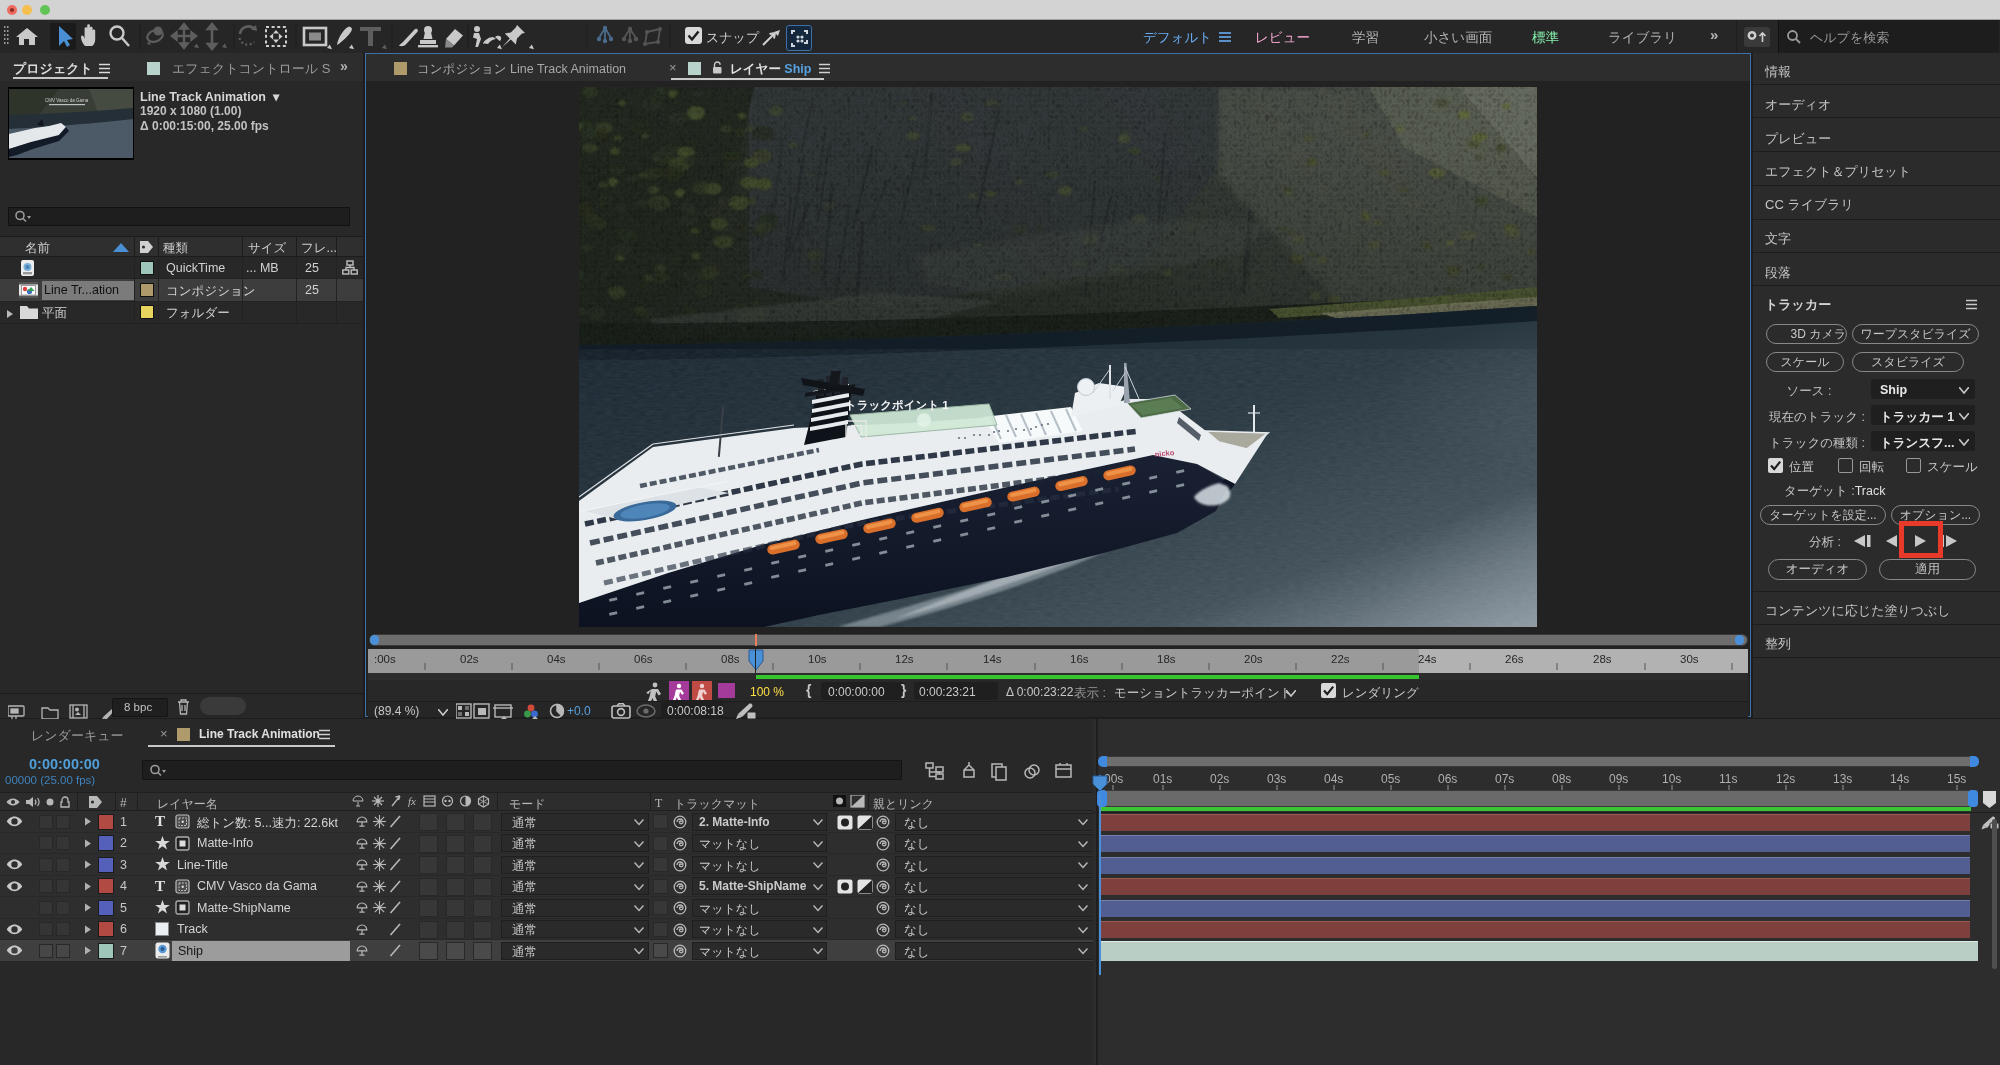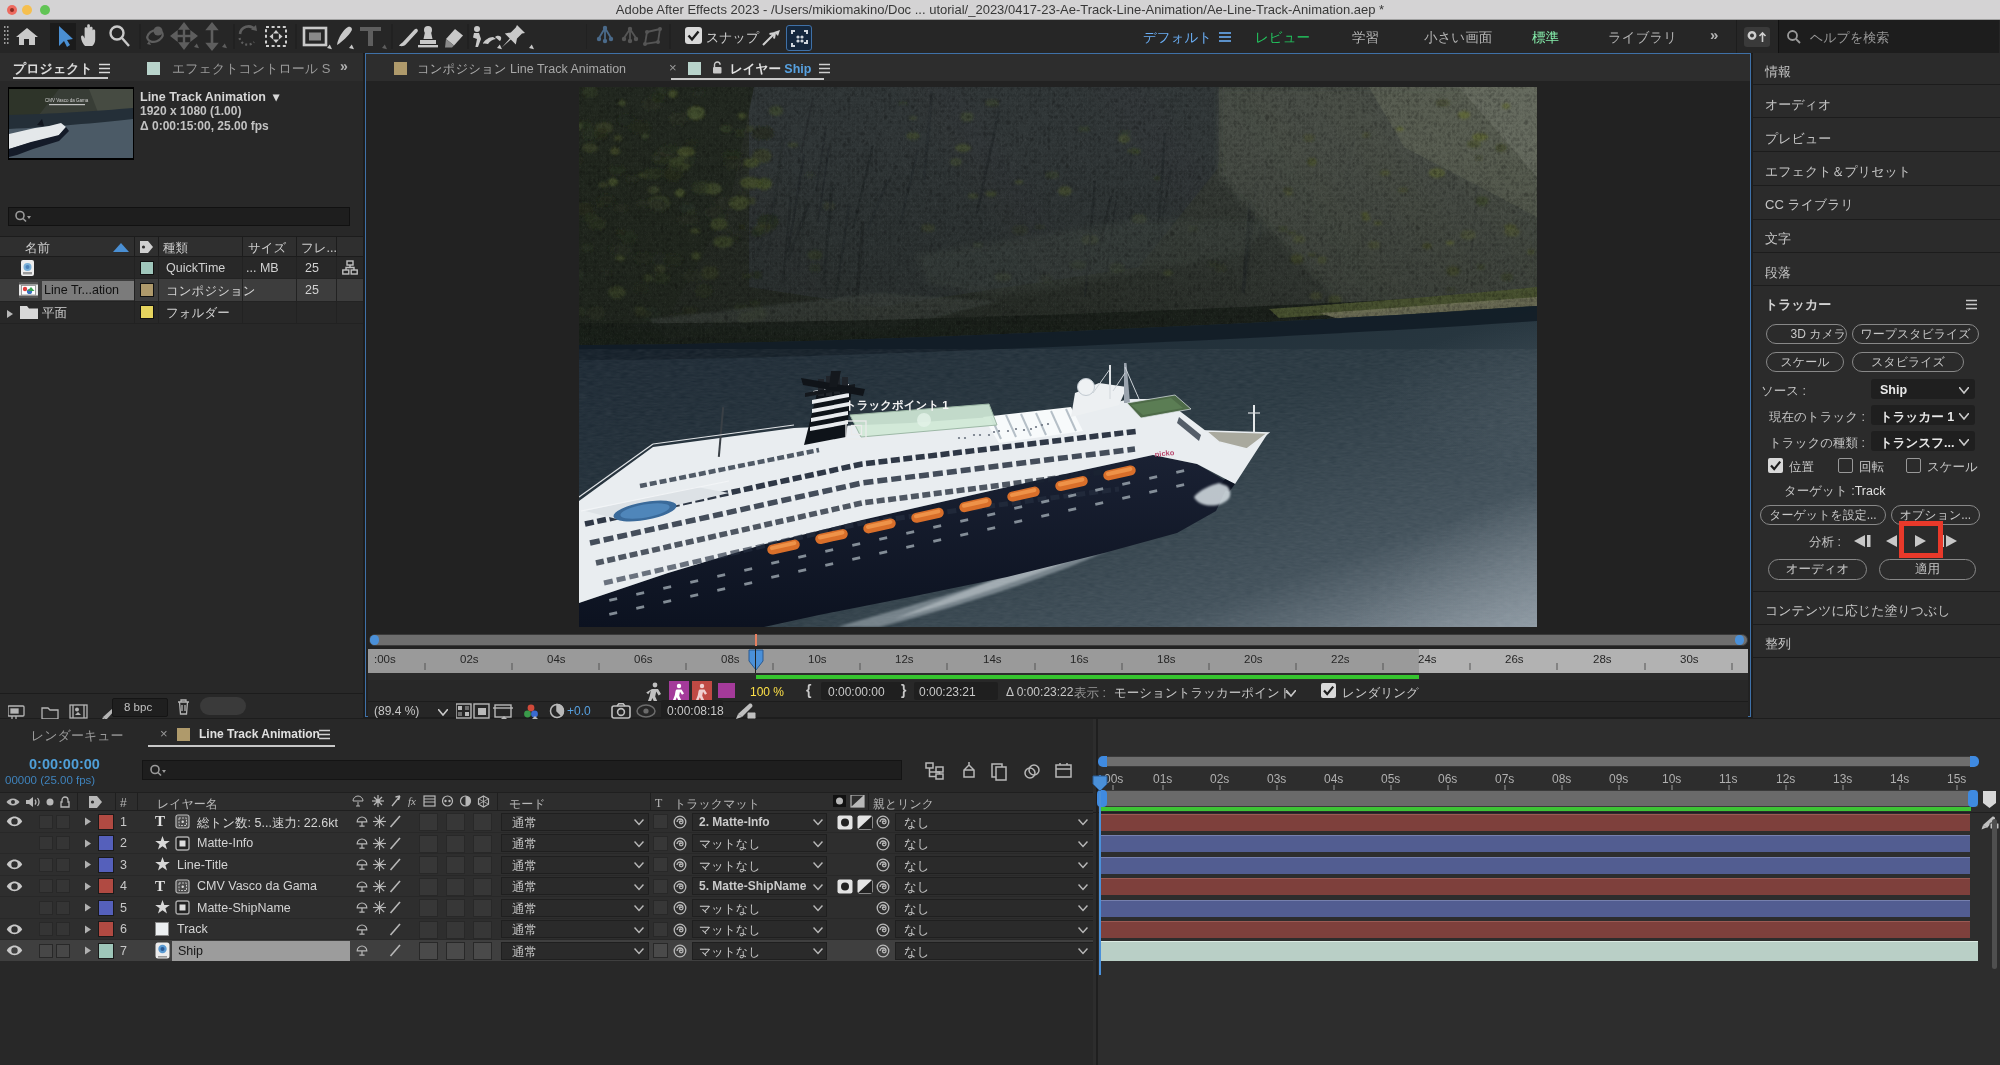--- a/index.html
+++ b/index.html
@@ -8,21 +8,20 @@
 .txt{color:#c8c8c8;font-size:12px;white-space:nowrap}
 </style>
 </head>
 <body>
 
 <div class="abs" style="left:0;top:0;width:2000px;height:19px;background:#d4d3d4;border-bottom:1px solid #a0a0a0">
   <div class="abs" style="left:7px;top:4.5px;width:10px;height:10px;border-radius:50%;background:#ed6a5f"></div>
   <div class="abs" style="left:10px;top:7.5px;width:4px;height:4px;border-radius:50%;background:#8c2b22"></div>
   <div class="abs" style="left:22px;top:4.5px;width:10px;height:10px;border-radius:50%;background:#f5bf4f"></div>
   <div class="abs" style="left:40px;top:4.5px;width:10px;height:10px;border-radius:50%;background:#61c455"></div>
-  <div class="abs" style="left:0;top:2px;width:2000px;text-align:center;font-size:13px;color:#383838">Adobe After Effects 2023 - /Users/mikiomakino/Doc ... utorial/_2023/0417-23-Ae-Track-Line-Animation/Ae-Line-Track-Animation.aep *</div>
 </div>
 
 <div id="toolbar" class="abs" style="left:0;top:20px;width:2000px;height:33px;background:#262626;border-bottom:1px solid #191919">
   <svg class="abs" style="left:0;top:0" width="840" height="33" viewBox="0 0 840 33">
     <g fill="#9b9b9b">
       <rect x="4" y="6" width="1.5" height="2"></rect>
         <rect x="4" y="10" width="1.5" height="2"></rect>
         <rect x="4" y="14" width="1.5" height="2"></rect>
         <rect x="4" y="18" width="1.5" height="2"></rect>
         <rect x="4" y="22" width="1.5" height="2"></rect>
@@ -188,21 +187,21 @@
     </svg>
 
   <div class="abs" style="left:1143px;top:9px;font-size:13.5px;color:#6aaef5">デフォルト</div>
   <svg class="abs" style="left:1218px;top:11px" width="14" height="12">
       <g stroke="#6aaef5" stroke-width="1.6">
         <line x1="1" y1="2" x2="13" y2="2"></line>
         <line x1="1" y1="6" x2="13" y2="6"></line>
         <line x1="1" y1="10" x2="13" y2="10"></line>
       </g>
     </svg>
-  <div class="abs" style="left:1255px;top:9px;font-size:13.5px;color:#22c55e">レビュー</div>
+  <div class="abs" style="left:1255px;top:9px;font-size:13.5px;color:#f9a8d4">レビュー</div>
   <div class="abs" style="left:1352px;top:9px;font-size:13.5px;color:#b4b4b4">学習</div>
   <div class="abs" style="left:1424px;top:9px;font-size:13.5px;color:#b4b4b4">小さい画面</div>
   <div class="abs" style="left:1532px;top:9px;font-size:13.5px;color:#86efac">標準</div>
   <div class="abs" style="left:1608px;top:9px;font-size:13.5px;color:#b4b4b4">ライブラリ</div>
   <div class="abs" style="left:1710px;top:6px;font-size:15px;color:#b4b4b4;font-weight:bold">»</div>
   <div class="abs" style="left:1736px;top:0;width:1px;height:33px;background:#1d1d1d"></div>
   <svg class="abs" style="left:1744px;top:7px" width="26" height="20">
       <rect x="0" y="0" width="26" height="20" rx="3" fill="#3a3a3a"></rect>
       <g fill="#cfcfcf">
         <path d="M8 4 a4.4 4.4 0 1 0 .01 0 Z M8 6.4 a2 2 0 1 1 -.01 0 Z"></path>
@@ -1041,21 +1040,21 @@
         <line x1="1" y1="5.5" x2="12" y2="5.5"></line>
         <line x1="1" y1="9.5" x2="12" y2="9.5"></line>
       </g>
     </svg>
 
   <div class="abs" style="left:13px;top:271px;width:81px;height:20px;border:1px solid #888;border-radius:10px;box-sizing:border-box;text-align:right;font-size:12px;color:#c8c8c8;line-height:18px">3D カメラ</div>
   <div class="abs" style="left:99px;top:271px;width:127px;height:20px;border:1px solid #888;border-radius:10px;box-sizing:border-box;text-align:center;font-size:12px;color:#c8c8c8;line-height:18px">ワープスタビライズ</div>
   <div class="abs" style="left:13px;top:299px;width:78px;height:20px;border:1px solid #888;border-radius:10px;box-sizing:border-box;text-align:center;font-size:12px;color:#c8c8c8;line-height:18px">スケール</div>
   <div class="abs" style="left:99px;top:299px;width:112px;height:20px;border:1px solid #888;border-radius:10px;box-sizing:border-box;text-align:center;font-size:12px;color:#c8c8c8;line-height:18px">スタビライズ</div>
 
-  <div class="abs" style="left:8px;top:330px;width:112px;text-align:left;font-size:12.5px;color:#c4c4c4">ソース :</div>
+  <div class="abs" style="left:0;top:330px;width:112px;text-align:center;font-size:12.5px;color:#c4c4c4">ソース :</div>
   <div class="abs" style="left:118px;top:326px;width:104px;height:20px;background:#1f1f1f;border-radius:3px"></div>
   <div class="abs" style="left:127px;top:330px;font-size:12.5px;color:#e8e8e8;font-weight:bold">Ship</div>
   <svg class="abs" style="left:206px;top:334px" width="10" height="7">
       <path d="M0 0 l5 6 l5-6" fill="none" stroke="#c8c8c8" stroke-width="1.6"></path>
     </svg>
   <div class="abs" style="left:0;top:356px;width:112px;text-align:right;font-size:12.5px;color:#c4c4c4">現在のトラック :</div>
   <div class="abs" style="left:118px;top:352px;width:104px;height:20px;background:#1f1f1f;border-radius:3px"></div>
   <div class="abs" style="left:127px;top:356px;font-size:12.5px;color:#e8e8e8;font-weight:bold">トラッカー 1</div>
   <svg class="abs" style="left:206px;top:360px" width="10" height="7">
       <path d="M0 0 l5 6 l5-6" fill="none" stroke="#c8c8c8" stroke-width="1.6"></path>

